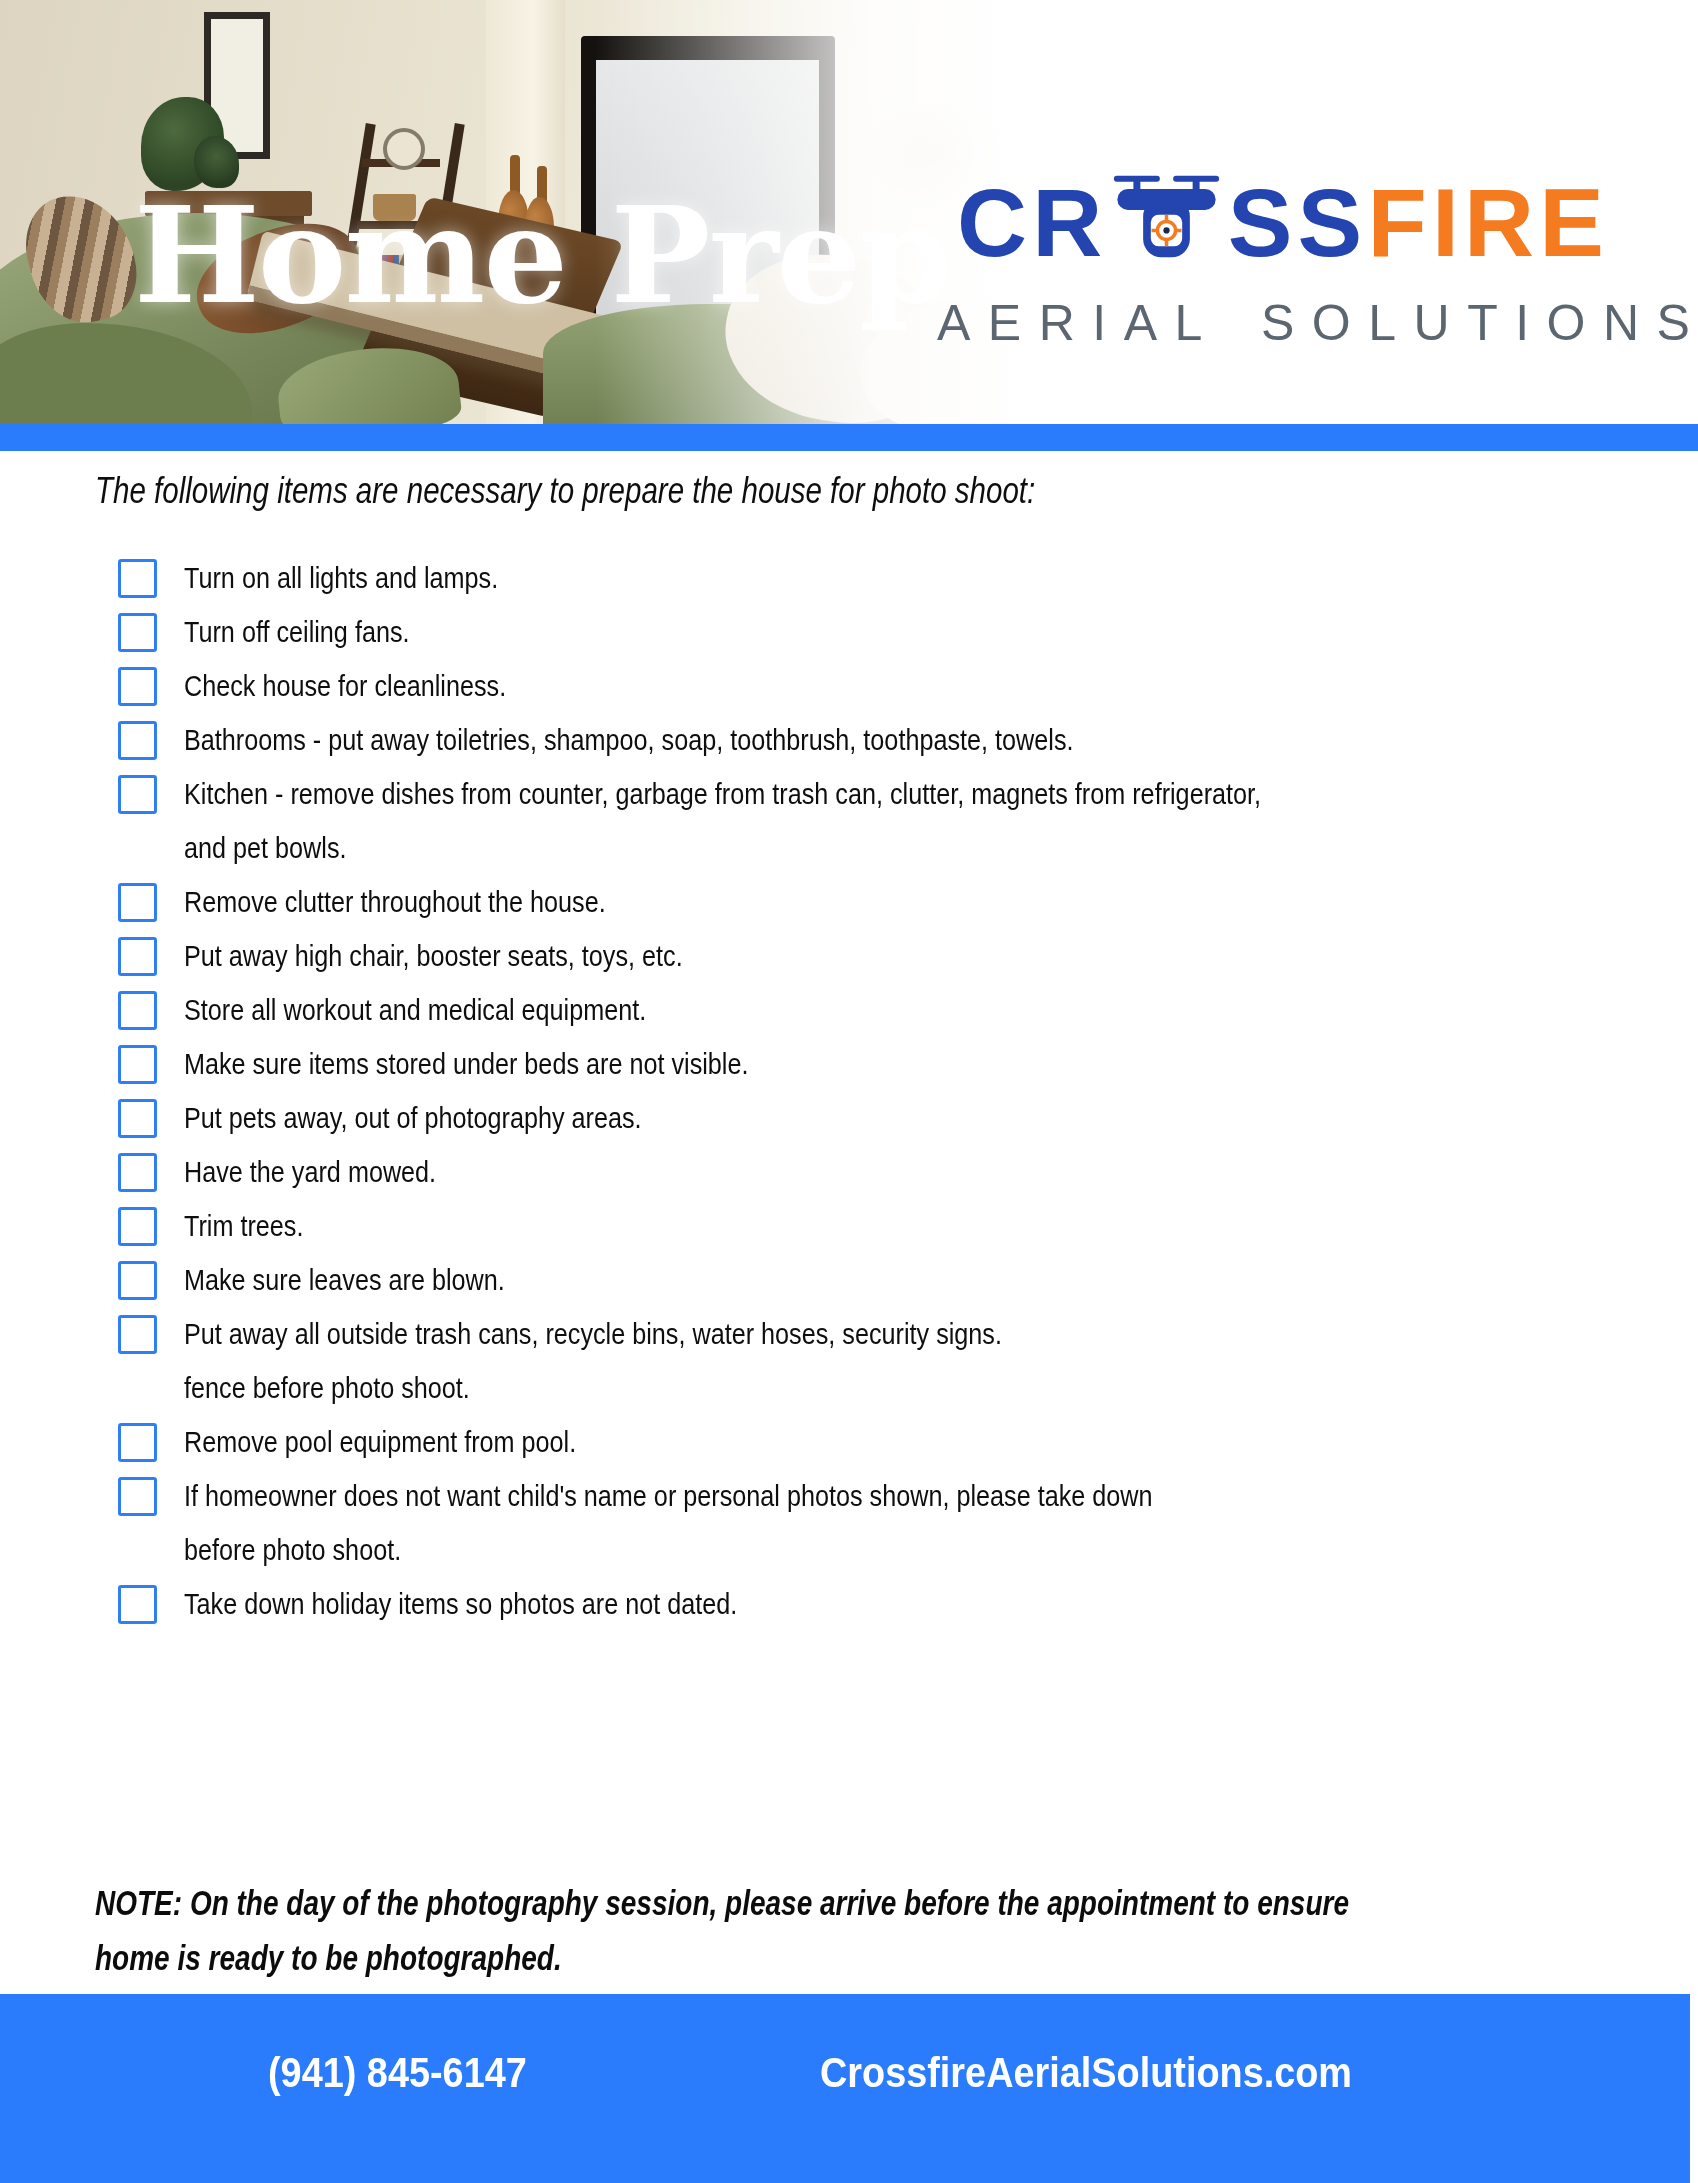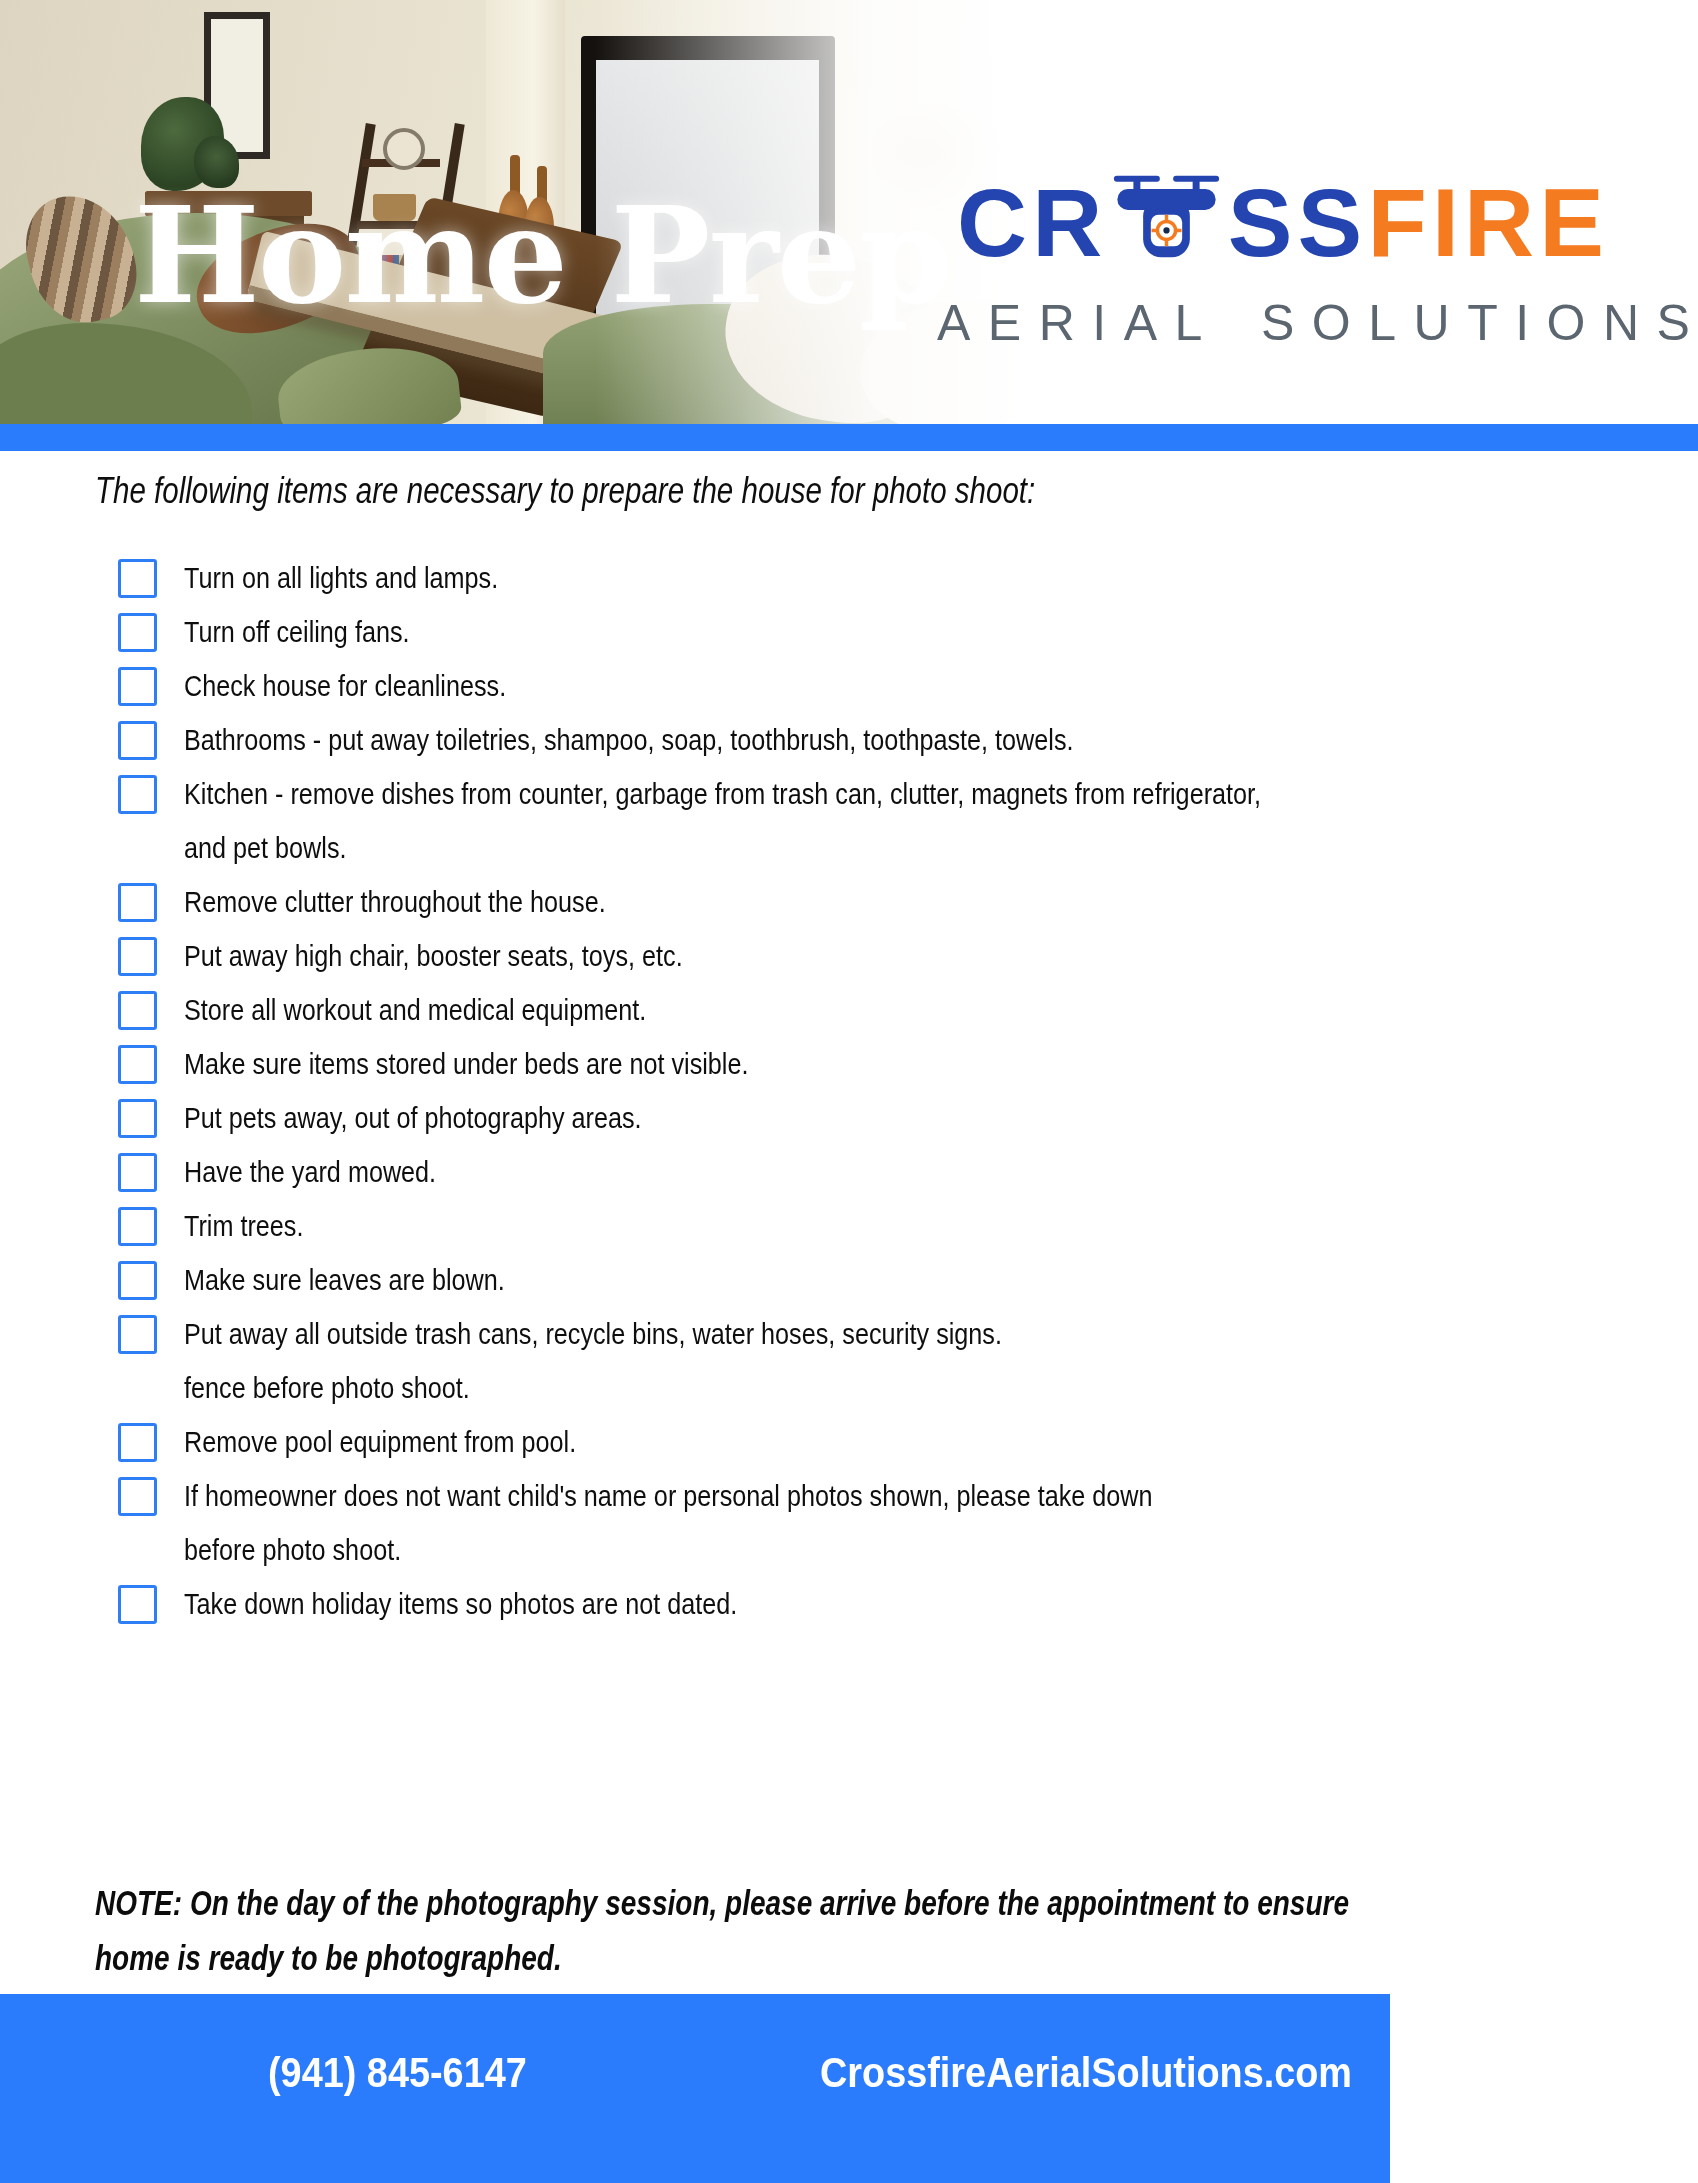--- a/index.html
+++ b/index.html
@@ -90,21 +90,21 @@
   .row{display:flex;align-items:center;height:54px;}
   .cb{width:39px;height:39px;flex:0 0 39px;box-sizing:border-box;border:3.9px solid var(--checkbox-blue,#2e7ef5);
     border-radius:3.2px;margin-right:27px;background:#fff;}
   .spacer{width:66px;flex:0 0 66px;}
   .itx{display:inline-block;font-size:30px;transform:scaleX(.84);transform-origin:0 50%;
     white-space:nowrap;color:#0e0e0e;}
   .note{position:absolute;left:95px;top:1875px;}
   .nline{height:55px;line-height:55px;font-size:35px;font-weight:bold;font-style:italic;
     transform:scaleX(.8);transform-origin:0 0;white-space:nowrap;color:#0c0c0c;}
   
-  .footer{position:absolute;left:0;top:1994px;width:1390px;height:189px;background:var(--bar-blue,#2a7cfc);}
+  .footer{position:absolute;left:0;top:1994px;width:1690px;height:189px;background:var(--bar-blue,#2a7cfc);}
   .f-text{position:absolute;top:54px;color:#fff;font-weight:bold;font-size:43px;
     display:inline-block;transform:scaleX(.88);transform-origin:0 0;white-space:nowrap;}
   .f-phone{left:268px;}
   .f-site{left:820px;}
 </style>
 </head>
 <body>
 
 <div class="page">
 

